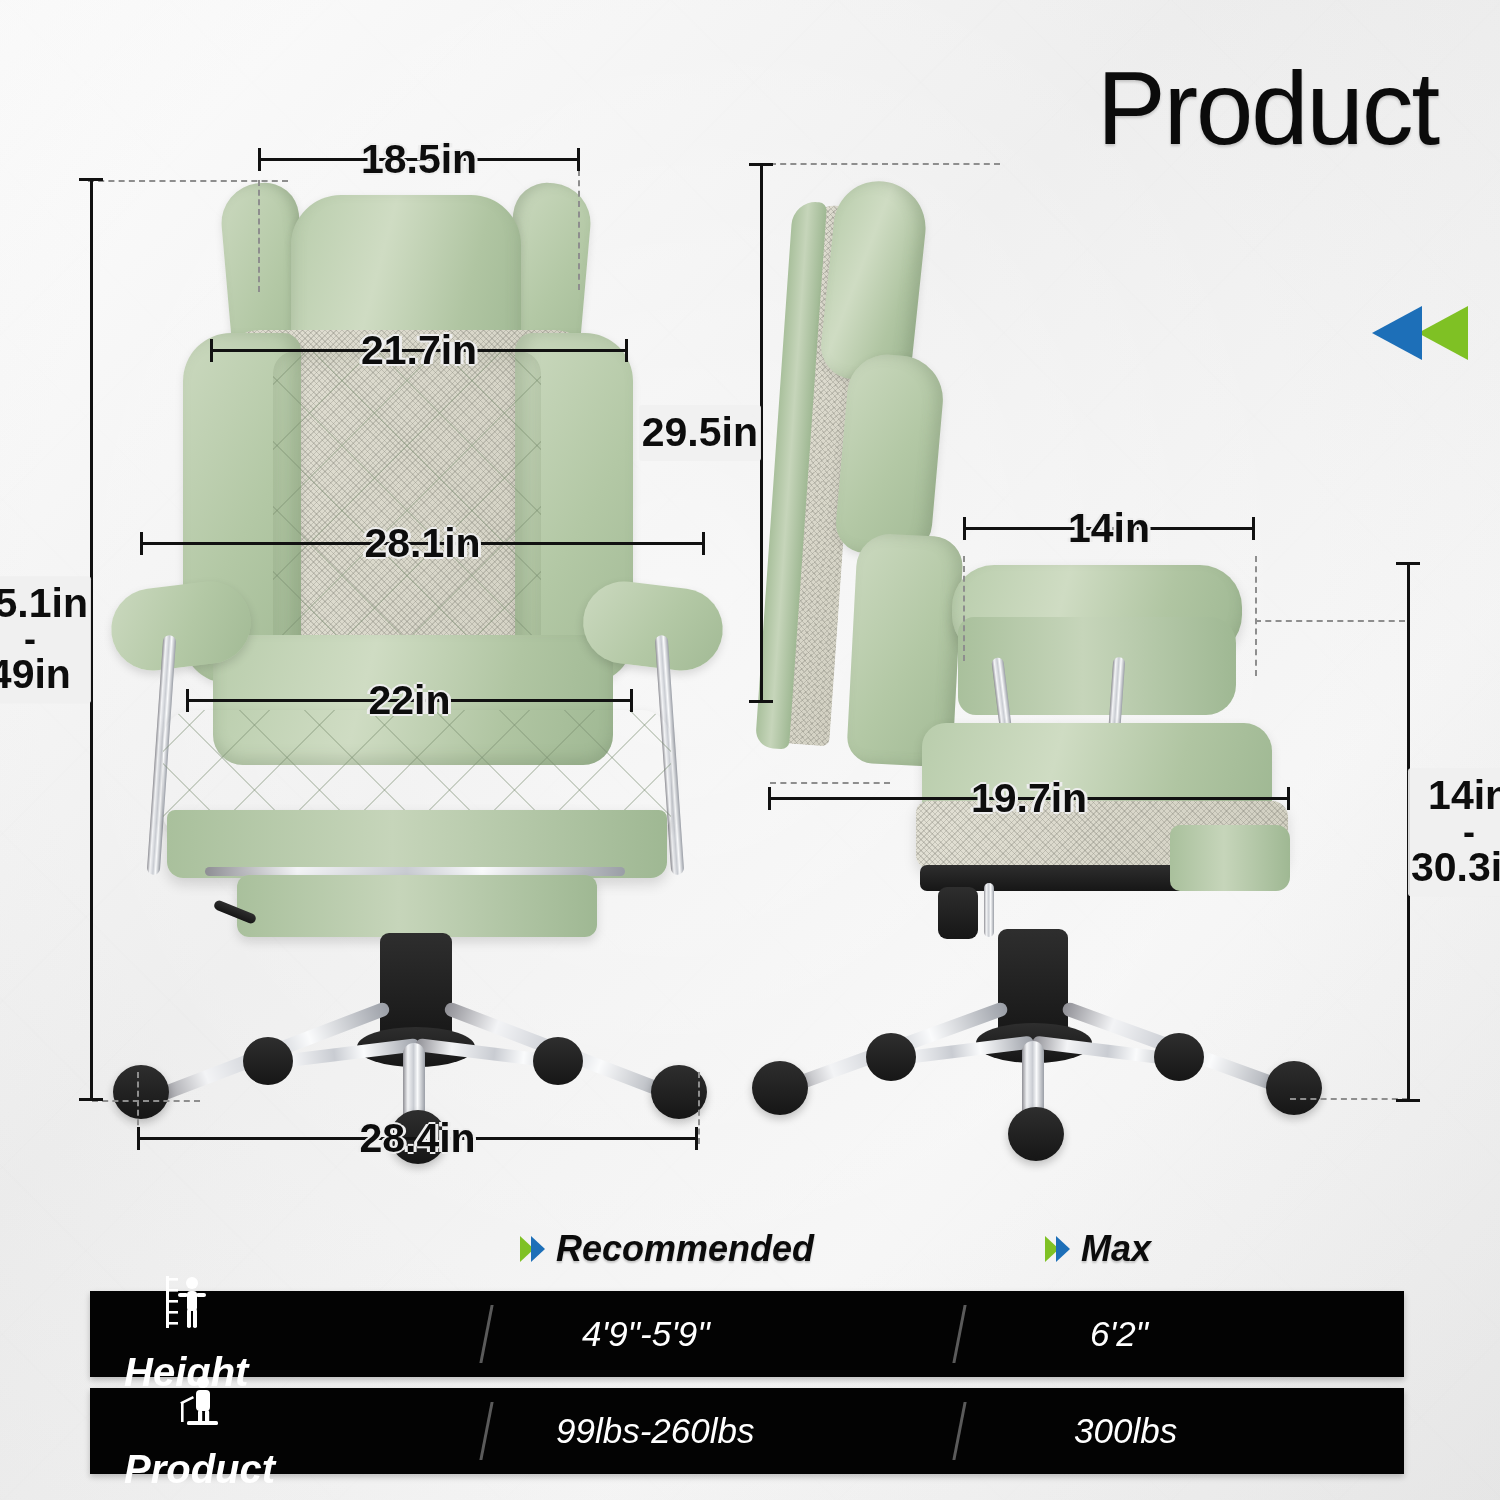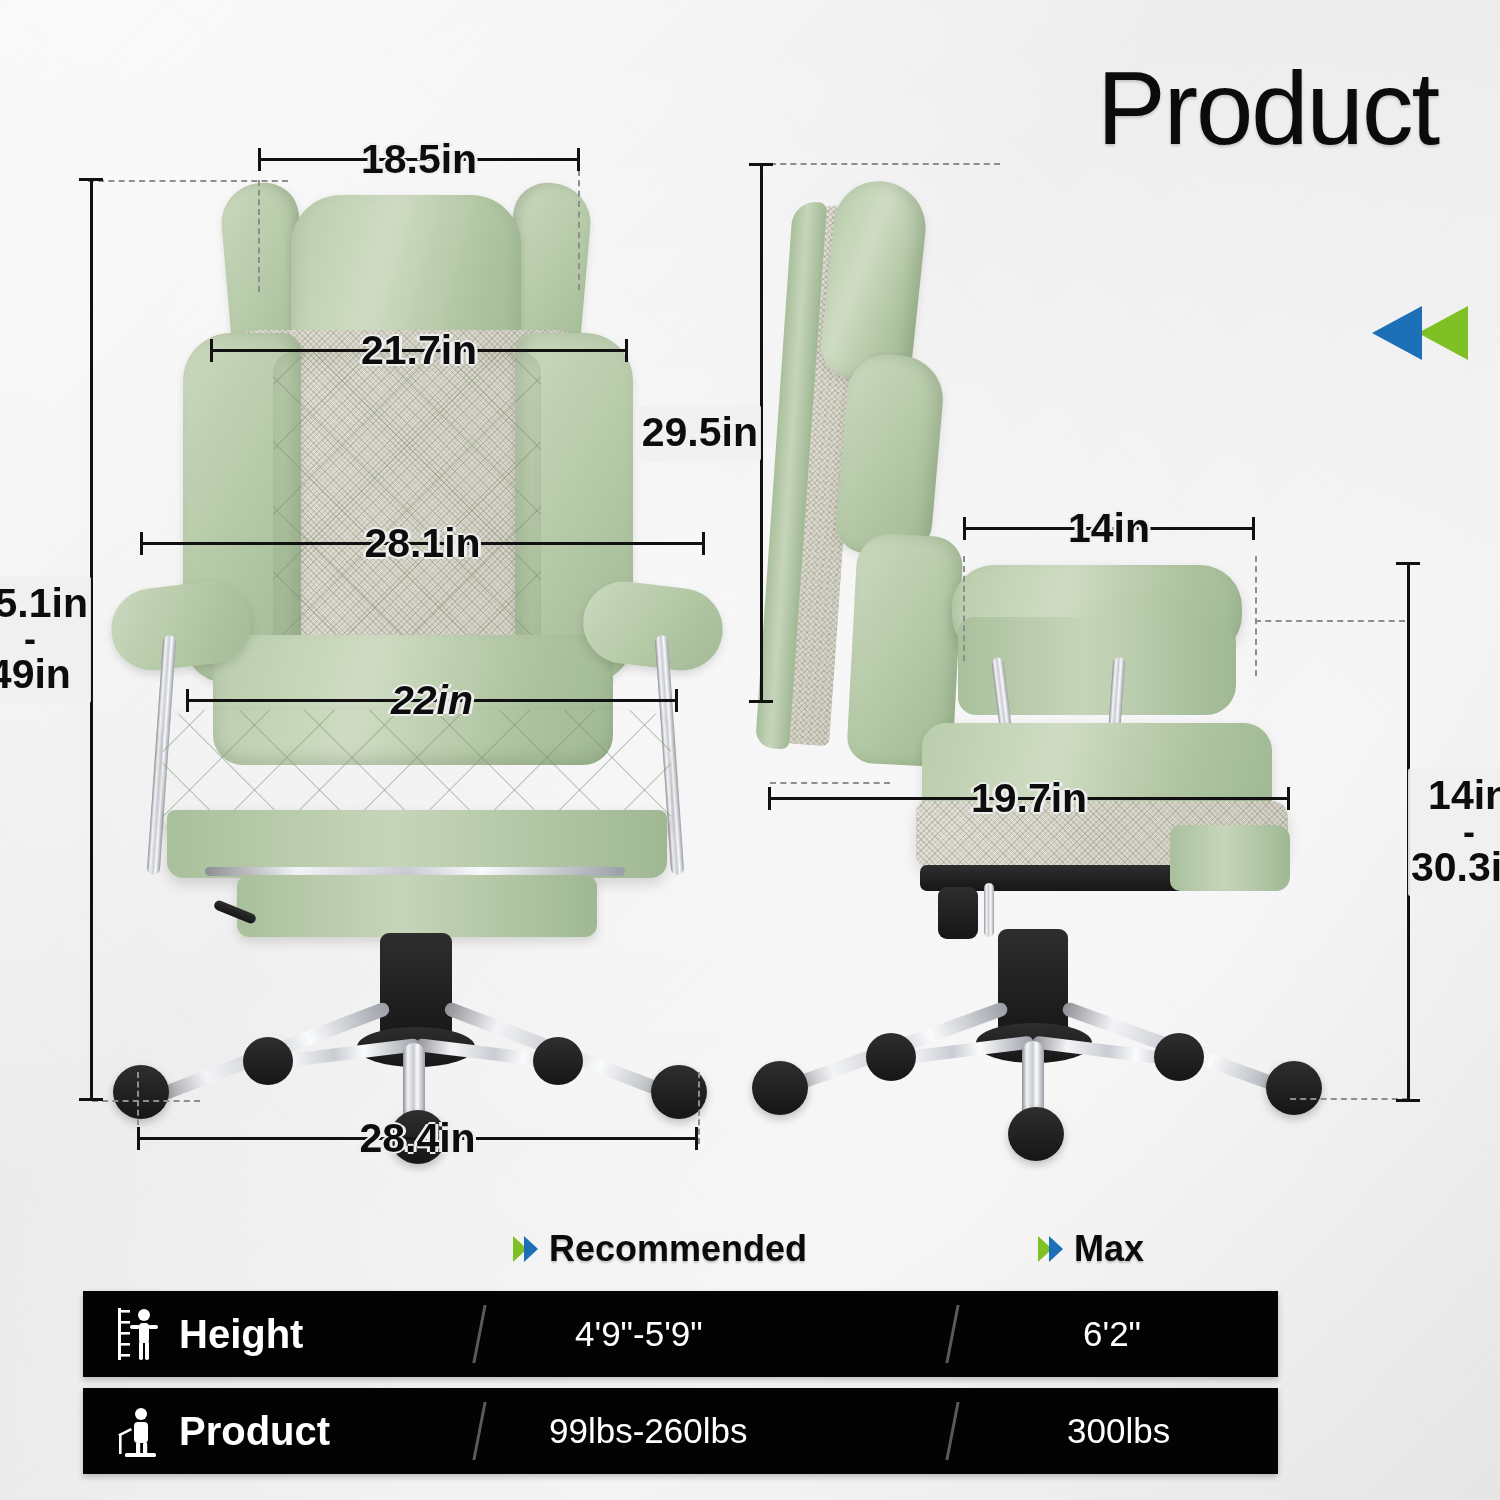--- a/index.html
+++ b/index.html
@@ -79,33 +79,33 @@
   }
   .quilt {
     background-image:
       repeating-linear-gradient(45deg, rgba(120,140,110,.35) 0 1.5px, rgba(0,0,0,0) 1.5px 46px),
       repeating-linear-gradient(-45deg, rgba(120,140,110,.35) 0 1.5px, rgba(0,0,0,0) 1.5px 46px);
   }
   .chrome { background:linear-gradient(90deg,#8e8e94 0%,#f3f4f6 22%,#c9ccd2 48%,#fafbfc 66%,#9a9ea6 100%); }
   .blk { background:linear-gradient(180deg,#2e2e2e,#161616); }
 
   
-  #spec { position:absolute; left:83px; top:1228px; width:1195px; }
+  #spec { position:absolute; left:90px; top:1228px; width:1314px;font-style:italic; }
   .spec-head { position:relative; height:52px; }
   .spec-head .hcell { position:absolute; display:flex; align-items:center; gap:11px;
     font-size:36px; font-weight:bold; color:#0b0b0b; text-shadow:0 2px 2px rgba(0,0,0,.2); }
   .arrow-pair { display:inline-flex; align-items:center; }
   .tri-r { width:0;height:0; border-top:13px solid transparent; border-bottom:13px solid transparent; }
   .spec-row {
     position:relative; height:86px; background:#030303; margin-top:11px;
     display:flex; align-items:center;
     box-shadow:0 3px 6px rgba(0,0,0,.22);
   }
   .spec-row .lab { position:absolute; left:34px; display:flex; align-items:center; gap:20px;
-    color:#fff; font-size:40px; font-weight:bold; }
+    color:#fff; font-size:40px; font-weight:bold;flex-direction:column; }
   .spec-row .val { position:absolute; color:#fff; font-size:35px; font-weight:500; }
   .sep { position:absolute; top:14px; width:3px; height:58px; background:#5a5a5a;
          transform:skewX(-11deg); }
   .ico { width:42px; height:56px; position:relative; }
 </style>
 </head>
 <body>
 
 <div id="bg"></div>
 <div id="vign"></div>
@@ -229,21 +229,21 @@
   <div class="lbl">21.7in</div>
 </div>
 
 <div class="dim-h" style="left:140px; top:530px; width:565px;">
   <div class="bar"></div>
   <div class="cap l"></div>
   <div class="cap r"></div>
   <div class="lbl">28.1in</div>
 </div>
 
-<div class="dim-h" style="left:186px; top:687px; width:492px;font-style:italic;">
+<div class="dim-h" style="left:186px; top:687px; width:447px;">
   <div class="bar"></div>
   <div class="cap l"></div>
   <div class="cap r"></div>
   <div class="lbl">22in</div>
 </div>
 
 <div class="dim-h" style="left:137px; top:1125px; width:561px;">
   <div class="bar"></div>
   <div class="cap l"></div>
   <div class="cap r"></div>

